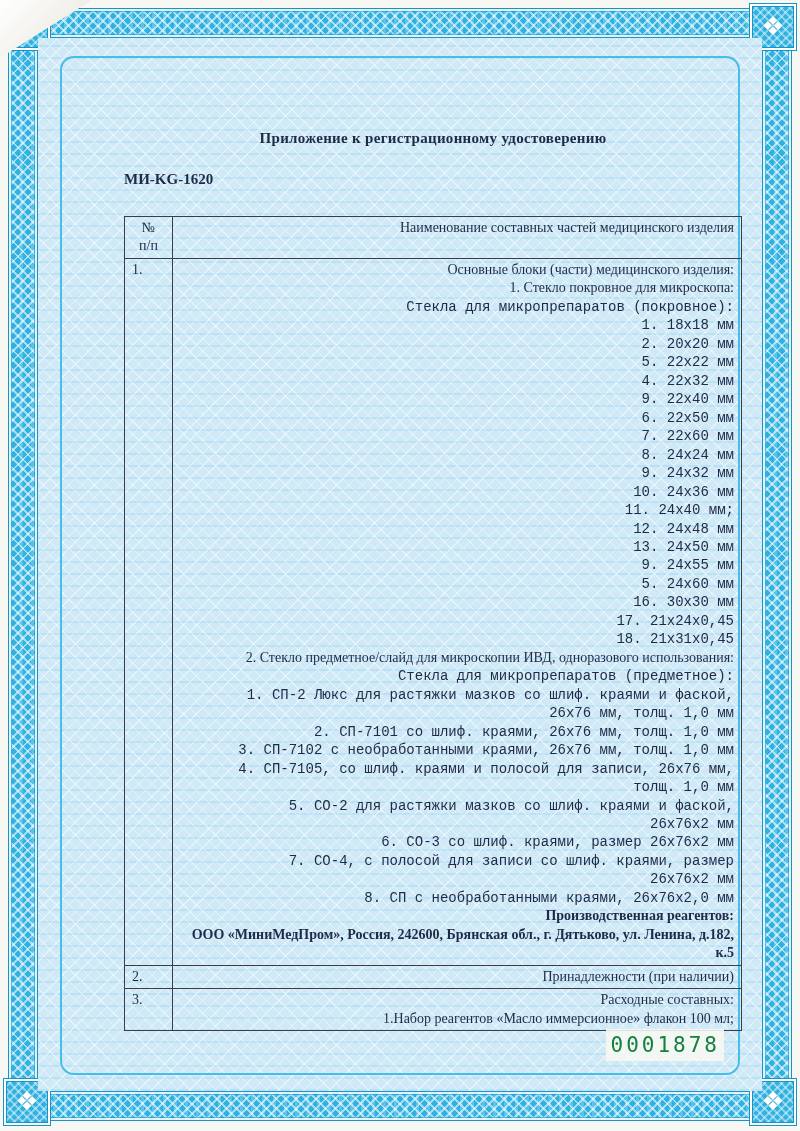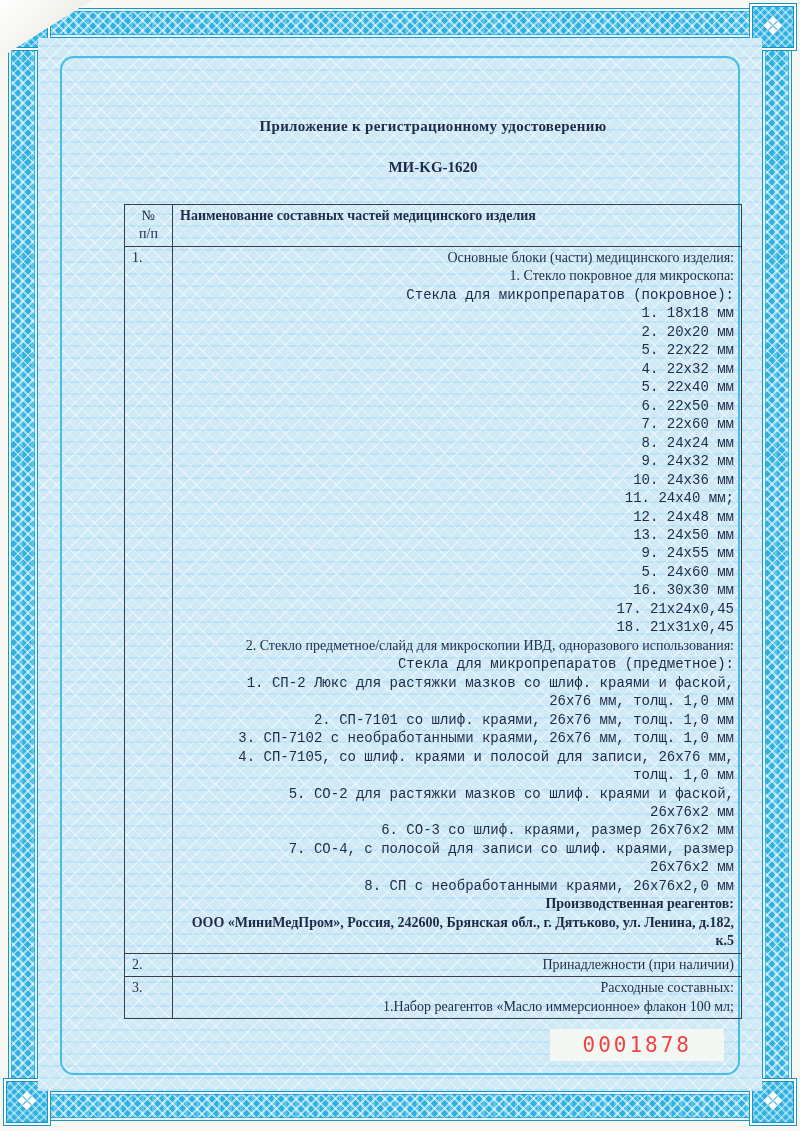--- a/index.html
+++ b/index.html
@@ -61,23 +61,23 @@
   }
   .thin-frame {
     position: absolute;
     left: 22px; right: 22px; top: 18px; bottom: 16px;
     border: 2px solid #49bde9;
     border-radius: 14px;
     pointer-events: none;
   }
 
   
-  .content { position: absolute; left: 86px; top: 80px; width: 618px; }
+  .content { position: absolute; left: 86px; top: 92px; width: 618px; }
   .doc-title  { text-align: center; font-weight: bold; font-size: 15px; letter-spacing: .3px; }
-  .doc-number { text-align: center; font-weight: bold; font-size: 15px; margin-top: 24px; }
+  .doc-number { text-align: left; font-weight: bold; font-size: 15px; margin-top: 24px; }
 
   table.parts {
     width: 100%;
     margin-top: 28px;
     border-collapse: collapse;
   }
   table.parts th, table.parts td {
     border: 1.5px solid #3a3f47;
     vertical-align: top;
     padding: 2px 7px;
@@ -86,44 +86,44 @@
   }
   th.h-num {
     width: 48px;
     font-weight: normal;
     font-size: 13px;
     text-align: center;
     white-space: pre-line;
     vertical-align: middle;
   }
   th.h-name {
-    font-weight: bold;
+    font-weight: normal;
     font-size: 15px;
-    text-align: left;
+    text-align: right;
     vertical-align: middle;
     padding: 6px 10px;
   }
   td.c-num { text-align: left; padding-left: 9px; }
 
   .line { min-height: 18px; text-align: right; }
   .ln-plain { }
   .ln-bold  { font-weight: bold; }
   .ln-item  { font-weight: normal; padding-left: 52px; text-indent: -24px; }
   .ln-sub   { padding-left: 52px; font-family: Liberation Mono, monospace; }
 
   
   .serial {
     position: absolute;
     right: 76px; bottom: 70px;
     background: rgba(248,248,243,.88);
-    padding: 4px 32px;
+    padding: 4px 4px;
     font-family: "DejaVu Sans Mono", monospace;
     font-size: 21px;
     letter-spacing: 3px;
-    color: #ef4444;
+    color: #15803d;
   }
 
   
   .curl {
     position: absolute;
     top: 0; left: 0;
     width: 92px; height: 58px;
     background: linear-gradient(135deg, #ffffff 0%, #f1f0ea 55%, #d9d8d1 100%);
     clip-path: polygon(0 0, 100% 0, 0 100%);
   }
@@ -163,21 +163,21 @@
     <td class="c-num">1.</td>
     <td class="c-name">
       <div>
                   <div class="line ln-plain">Основные блоки (части) медицинского изделия:</div>
                   <div class="line ln-item">1. Стекло покровное для микроскопа:</div>
                   <div class="line ln-sub">Стекла для микропрепаратов (покровное):</div>
                   <div class="line ln-sub">1. 18х18 мм</div>
                   <div class="line ln-sub">2. 20х20 мм</div>
                   <div class="line ln-sub">5. 22х22 мм</div>
                   <div class="line ln-sub">4. 22х32 мм</div>
-                  <div class="line ln-sub">5. 22х40 мм</div>
+                  <div class="line ln-sub">9. 22х40 мм</div>
                   <div class="line ln-sub">6. 22х50 мм</div>
                   <div class="line ln-sub">7. 22х60 мм</div>
                   <div class="line ln-sub">8. 24х24 мм</div>
                   <div class="line ln-sub">9. 24х32 мм</div>
                   <div class="line ln-sub">10. 24х36 мм</div>
                   <div class="line ln-sub">11. 24х40 мм;</div>
                   <div class="line ln-sub">12. 24х48 мм</div>
                   <div class="line ln-sub">13. 24х50 мм</div>
                   <div class="line ln-sub">9. 24х55 мм</div>
                   <div class="line ln-sub">5. 24х60 мм</div>

